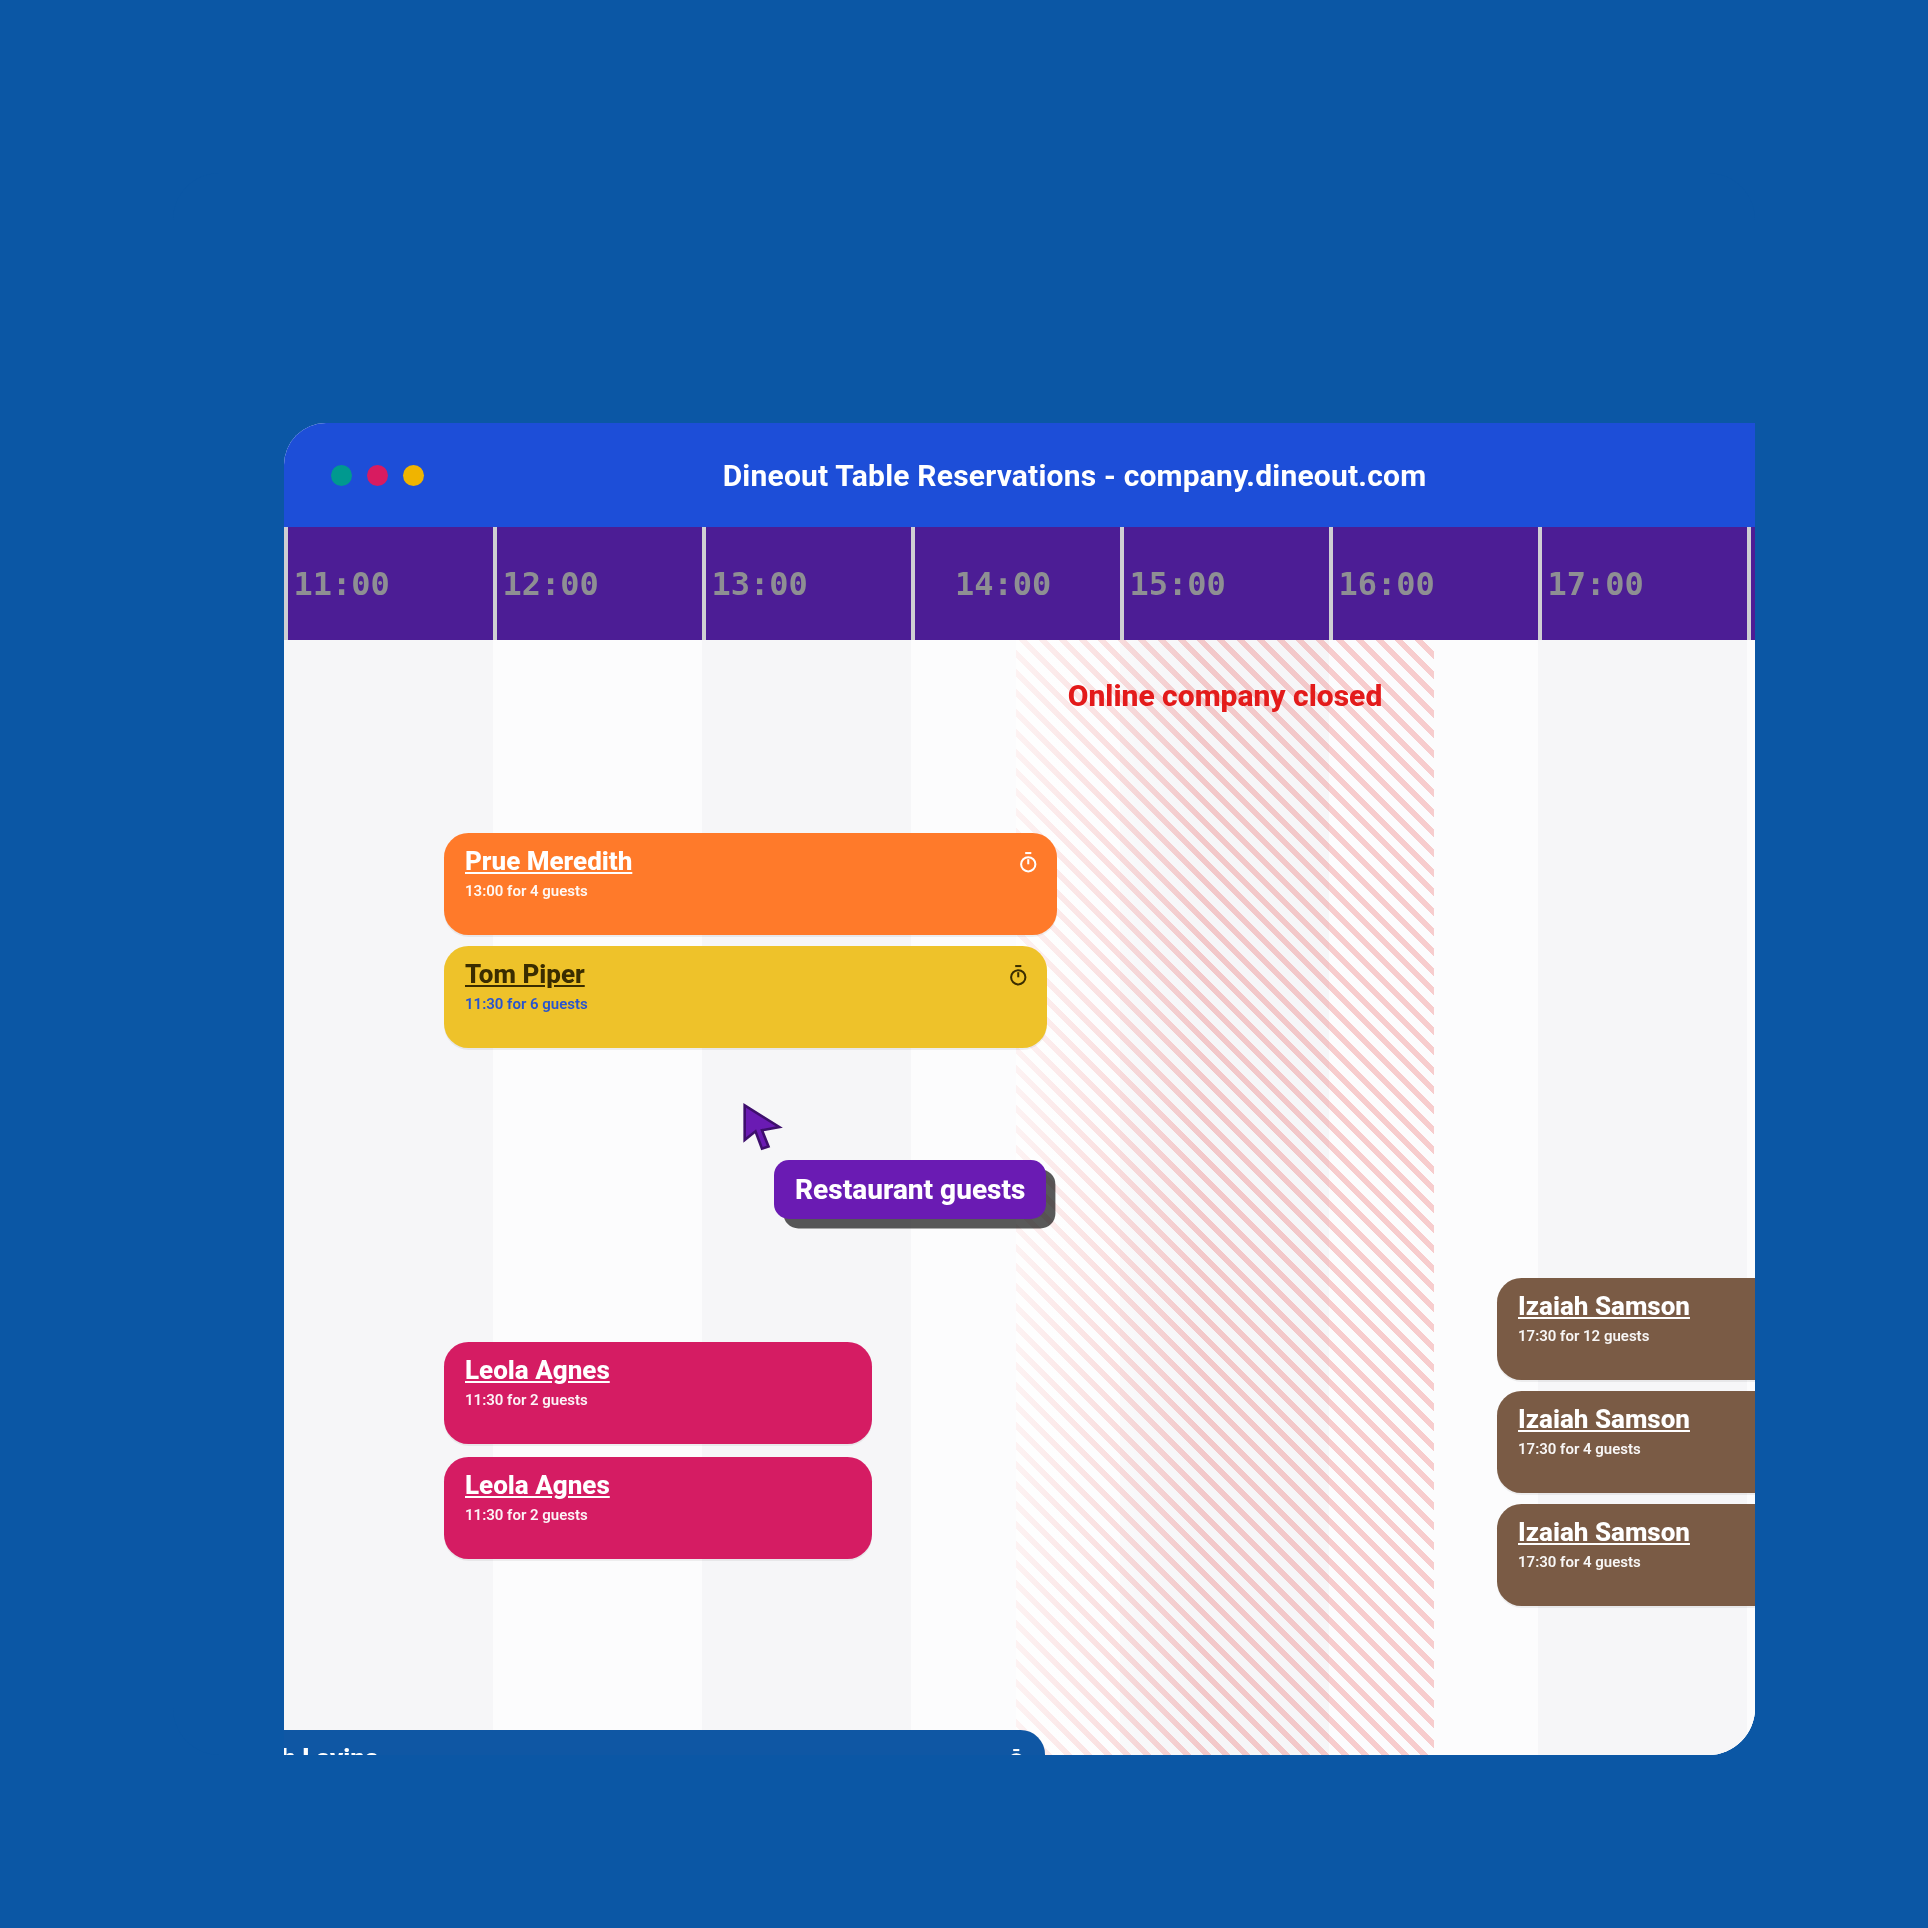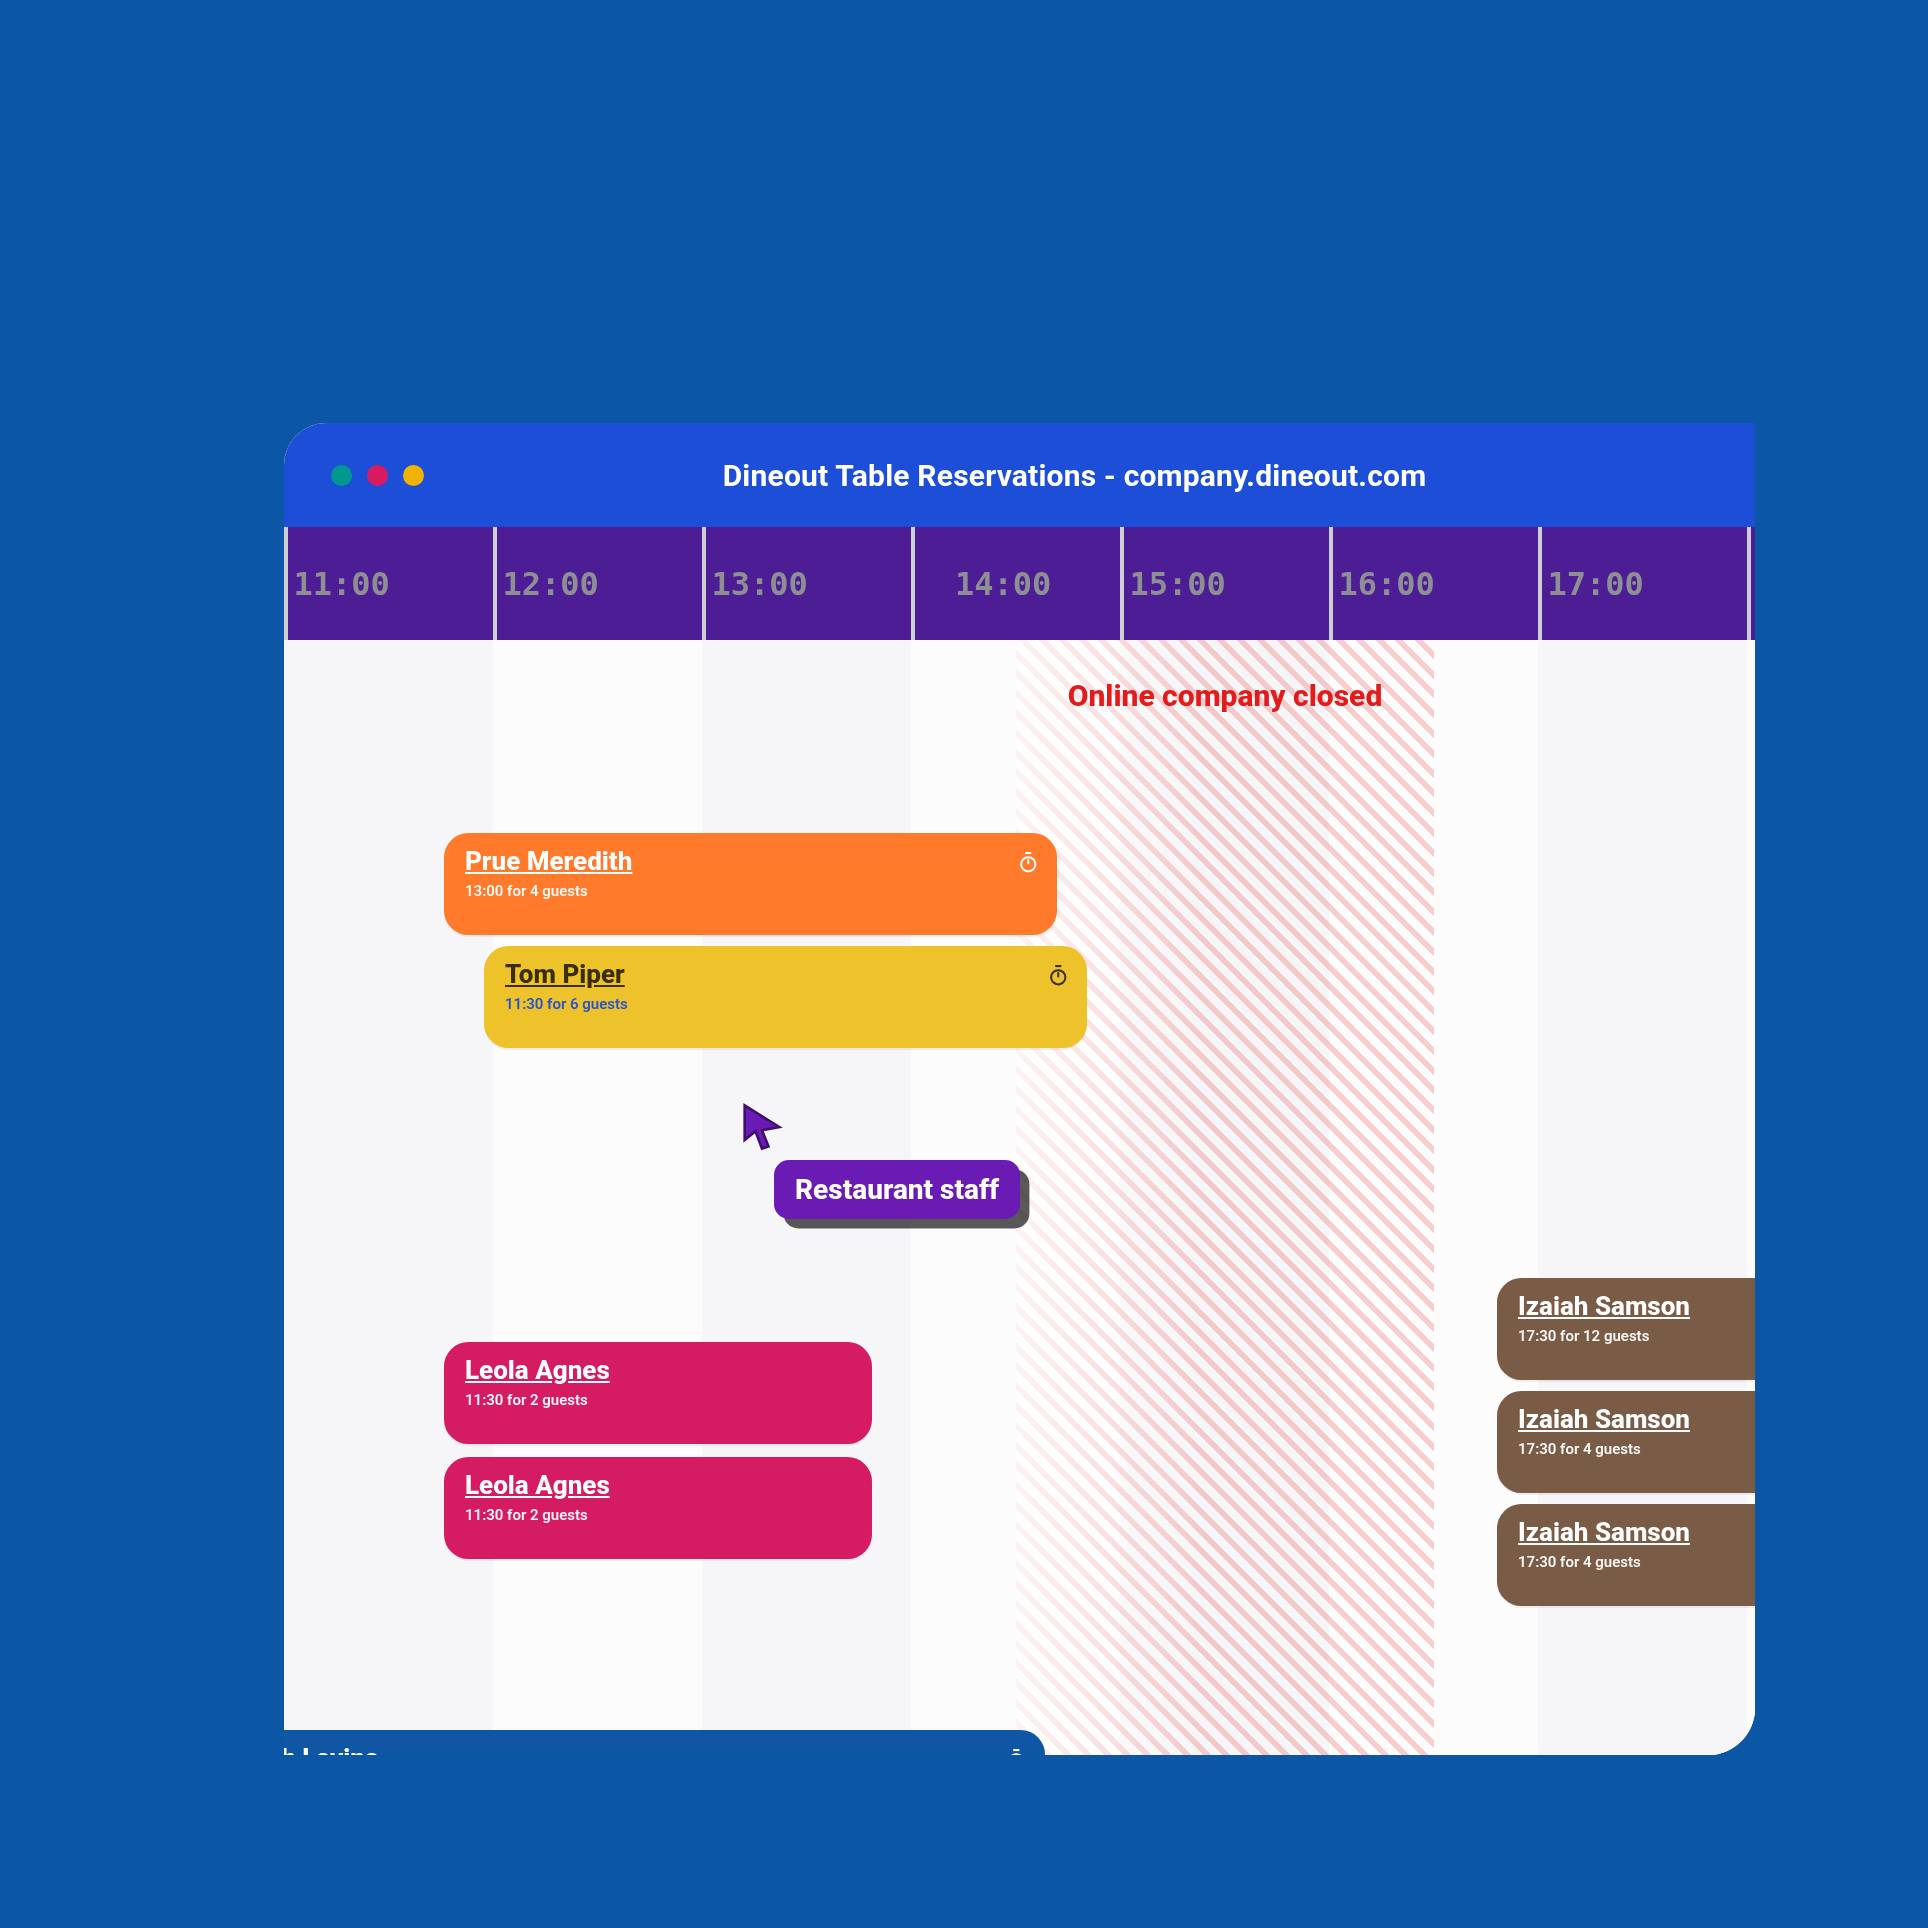--- a/index.html
+++ b/index.html
@@ -70,33 +70,33 @@
       <div class="closed" id="closed" style="left: 732px; width: 418px;">
         <div class="fade"></div>
         <div class="lab">Online company closed</div>
       </div>
 
       <div class="cursor" style="left:452px; top:574px;">
         <svg viewBox="0 0 24 24" fill="#6a1bb3" stroke="#3e0f6d" stroke-width="1.2">
             <path d="M4 2 L20 12 L12 13.5 L15 21 L12 22 L9 14 L4 18 Z"></path>
           </svg>
       </div>
-      <div class="tag" style="left:490px; top:633px;">Restaurant staff</div>
+      <div class="tag" style="left:490px; top:633px;">Restaurant guests</div>
 
       <div id="reslayer">
           <div class="res orange" style="left: 160px; width: 613px; top: 306px;">
             <div class="name">Prue Meredith</div>
             <div class="sub">13:00 for 4 guests</div>
             <div class="timer"><svg viewBox="0 0 24 24" fill="none" stroke="currentColor" stroke-width="2">
                 <circle cx="12" cy="14" r="7"></circle>
                 <path d="M12 14 V9"></path>
                 <path d="M9 3h6"></path>
               </svg></div>
           </div>
-          <div class="res yellow" style="left: 160px; width: 603px; top: 419px; margin-left: 40px;">
+          <div class="res yellow" style="left: 160px; width: 603px; top: 419px;">
             <div class="name">Tom Piper</div>
             <div class="sub">11:30 for 6 guests</div>
             <div class="timer"><svg viewBox="0 0 24 24" fill="none" stroke="currentColor" stroke-width="2">
                 <circle cx="12" cy="14" r="7"></circle>
                 <path d="M12 14 V9"></path>
                 <path d="M9 3h6"></path>
               </svg></div>
           </div>
           <div class="res pink" style="left: 160px; width: 428px; top: 815px;">
             <div class="name">Leola Agnes</div>

